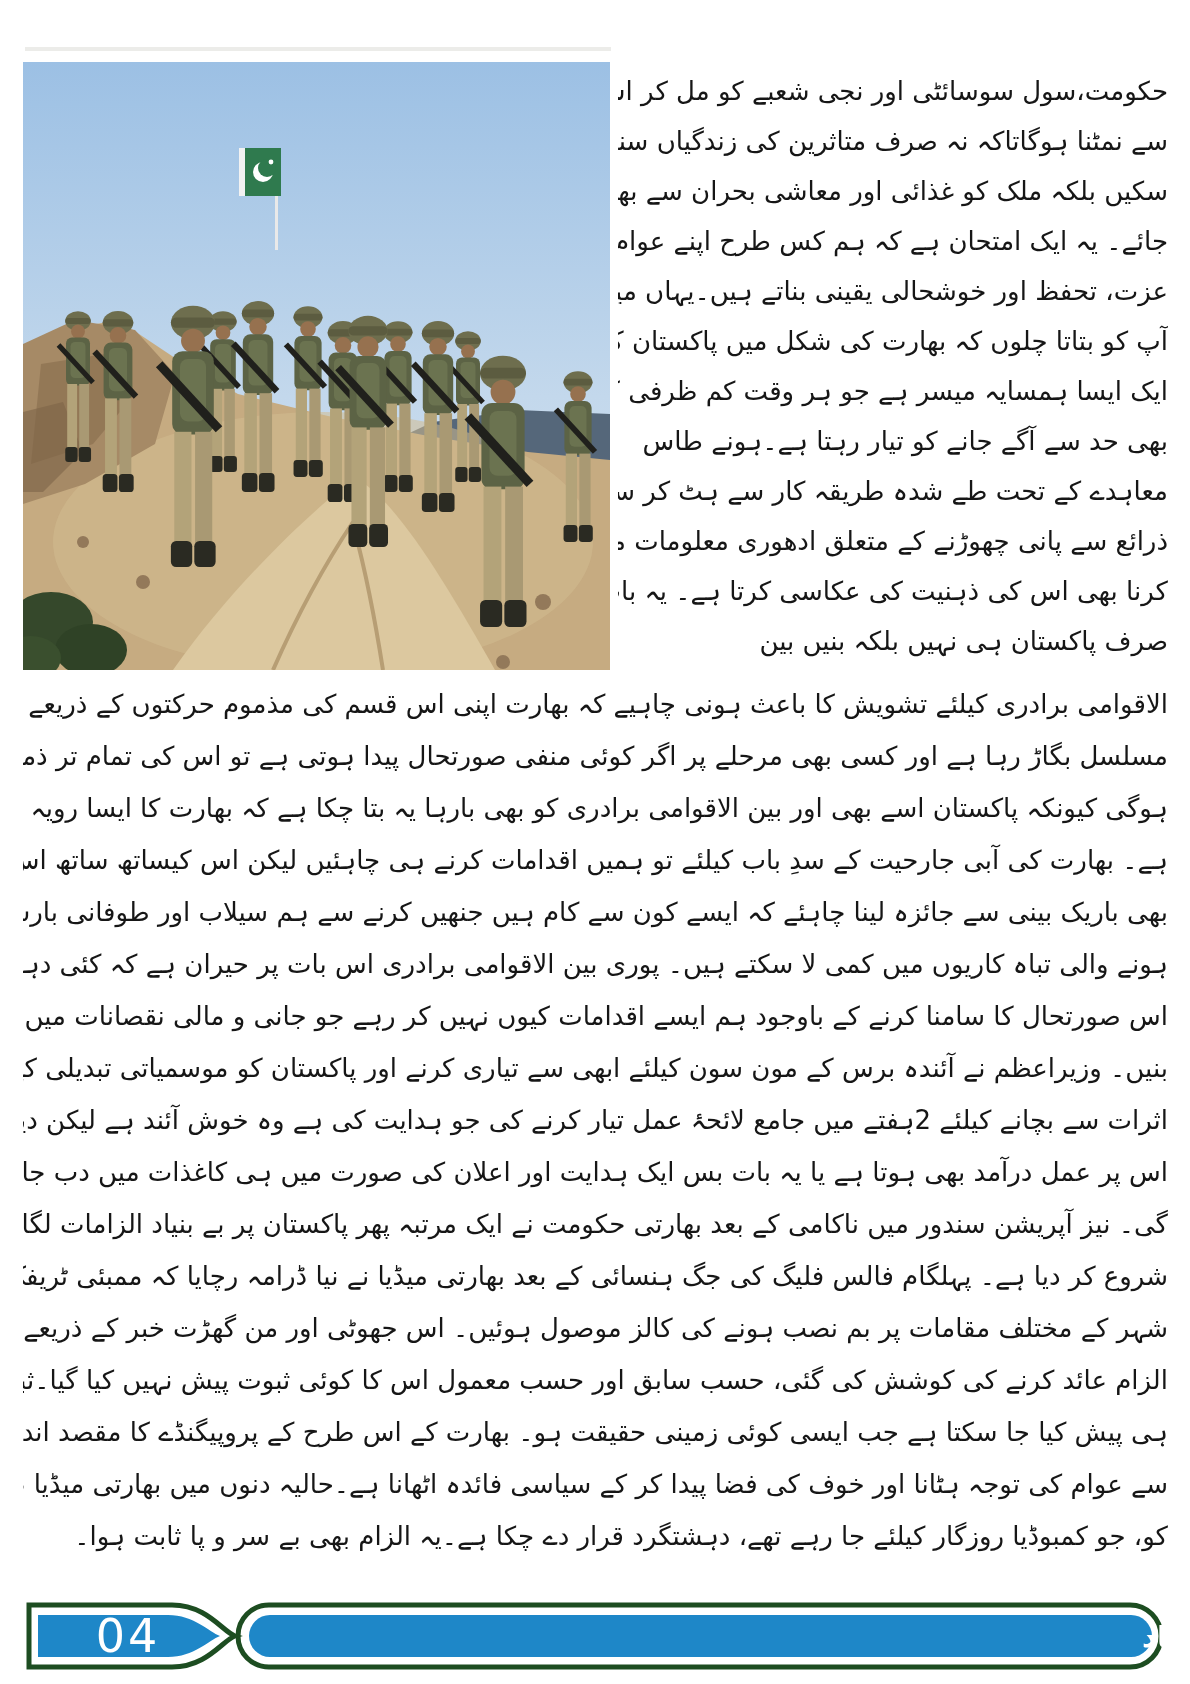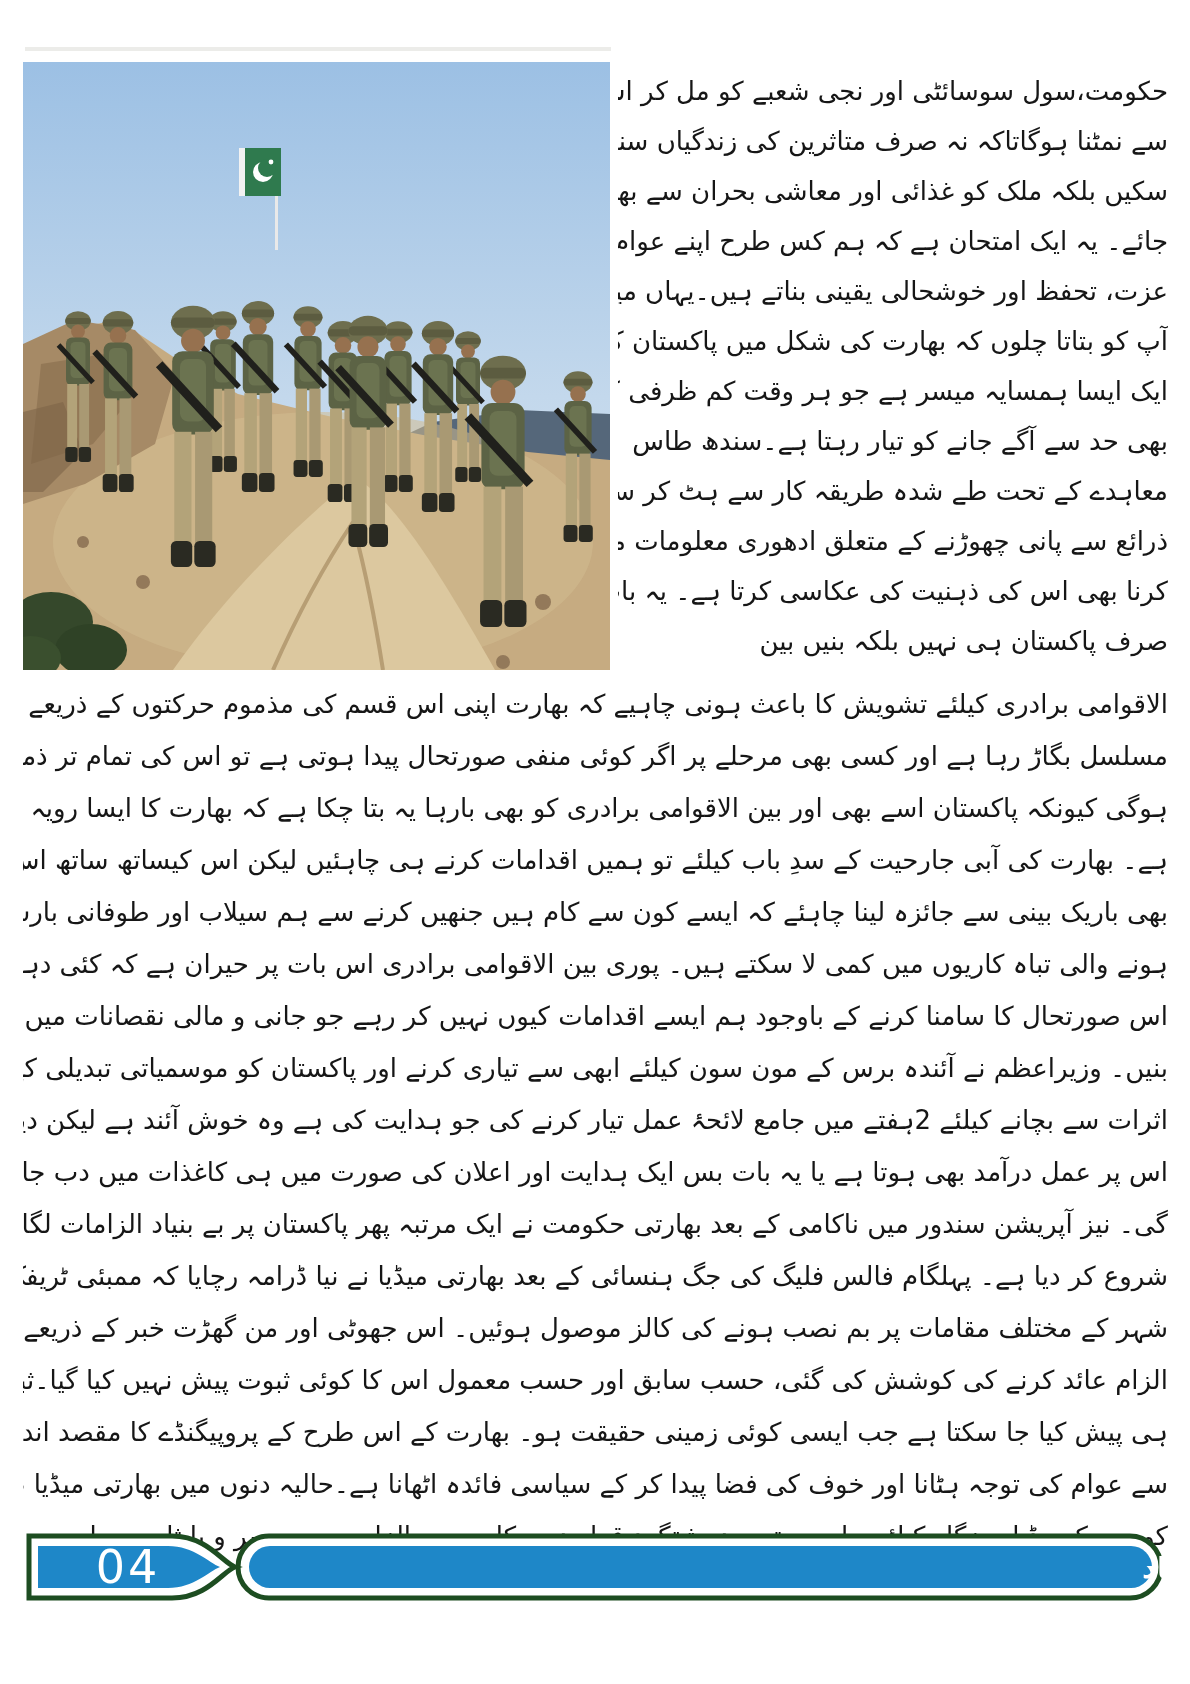--- a/index.html
+++ b/index.html
@@ -13,21 +13,21 @@
   }
   .photo svg{display:block;}
   .urdu-line{
     direction:rtl;unicode-bidi:plaintext;white-space:nowrap;overflow:hidden;
     text-align:right;color:#161616;
   }
   .col-text{position:absolute;left:618px;top:66px;width:550px;}
   .col-text .urdu-line{height:50px;line-height:50px;font-size:26px;}
   .body-text{position:absolute;left:23px;top:678px;width:1145px;}
   .body-text .urdu-line{height:52px;line-height:52px;font-size:26px;}
-  .footer{position:absolute;left:26px;top:1532px;width:1138px;height:70px;}
+  .footer{position:absolute;left:26px;top:1601px;width:1138px;height:70px;}
   .footer svg{display:block;}
   .pgnum{font-family:"DejaVu Sans","Liberation Sans",sans-serif;letter-spacing:3px;}
   .pubname{font-family:"DejaVu Sans","Liberation Sans",sans-serif;font-weight:bold;}
 </style>
 </head>
 <body>
 
 <div class="page">
 
   <div class="top-shade"></div>
@@ -108,21 +108,21 @@
   </div>
 
   <div class="col-text">
     <div class="urdu-line">حکومت،سول سوسائٹی اور نجی شعبے کو مل کر اس بحران</div>
     <div class="urdu-line">سے نمٹنا ہوگاتاکہ نہ صرف متاثرین کی زندگیاں سنور</div>
     <div class="urdu-line">سکیں بلکہ ملک کو غذائی اور معاشی بحران سے بھی بچایا</div>
     <div class="urdu-line">جائے۔ یہ ایک امتحان ہے کہ ہم کس طرح اپنے عوام کیلئے</div>
     <div class="urdu-line">عزت، تحفظ اور خوشحالی یقینی بناتے ہیں۔یہاں میں</div>
     <div class="urdu-line">آپ کو بتاتا چلوں کہ بھارت کی شکل میں پاکستان کو</div>
     <div class="urdu-line">ایک ایسا ہمسایہ میسر ہے جو ہر وقت کم ظرفی کی کسی</div>
-    <div class="urdu-line">بھی حد سے آگے جانے کو تیار رہتا ہے۔سندھ طاس</div>
+    <div class="urdu-line">بھی حد سے آگے جانے کو تیار رہتا ہے۔ہونے طاس</div>
     <div class="urdu-line">معاہدے کے تحت طے شدہ طریقہ کار سے ہٹ کر سفارتی</div>
     <div class="urdu-line">ذرائع سے پانی چھوڑنے کے متعلق ادھوری معلومات مہیا</div>
     <div class="urdu-line">کرنا بھی اس کی ذہنیت کی عکاسی کرتا ہے۔ یہ بات</div>
     <div class="urdu-line">صرف پاکستان ہی نہیں بلکہ بنیں بین</div>
   </div>
 
   <div class="body-text">
     <div class="urdu-line">الاقوامی برادری کیلئے تشویش کا باعث ہونی چاہیے کہ بھارت اپنی اس قسم کی مذموم حرکتوں کے ذریعے معاملات کو</div>
     <div class="urdu-line">مسلسل بگاڑ رہا ہے اور کسی بھی مرحلے پر اگر کوئی منفی صورتحال پیدا ہوتی ہے تو اس کی تمام تر ذمہ داری بھارت پر</div>
     <div class="urdu-line">ہوگی کیونکہ پاکستان اسے بھی اور بین الاقوامی برادری کو بھی بارہا یہ بتا چکا ہے کہ بھارت کا ایسا رویہ ناقابلِ قبول</div>

